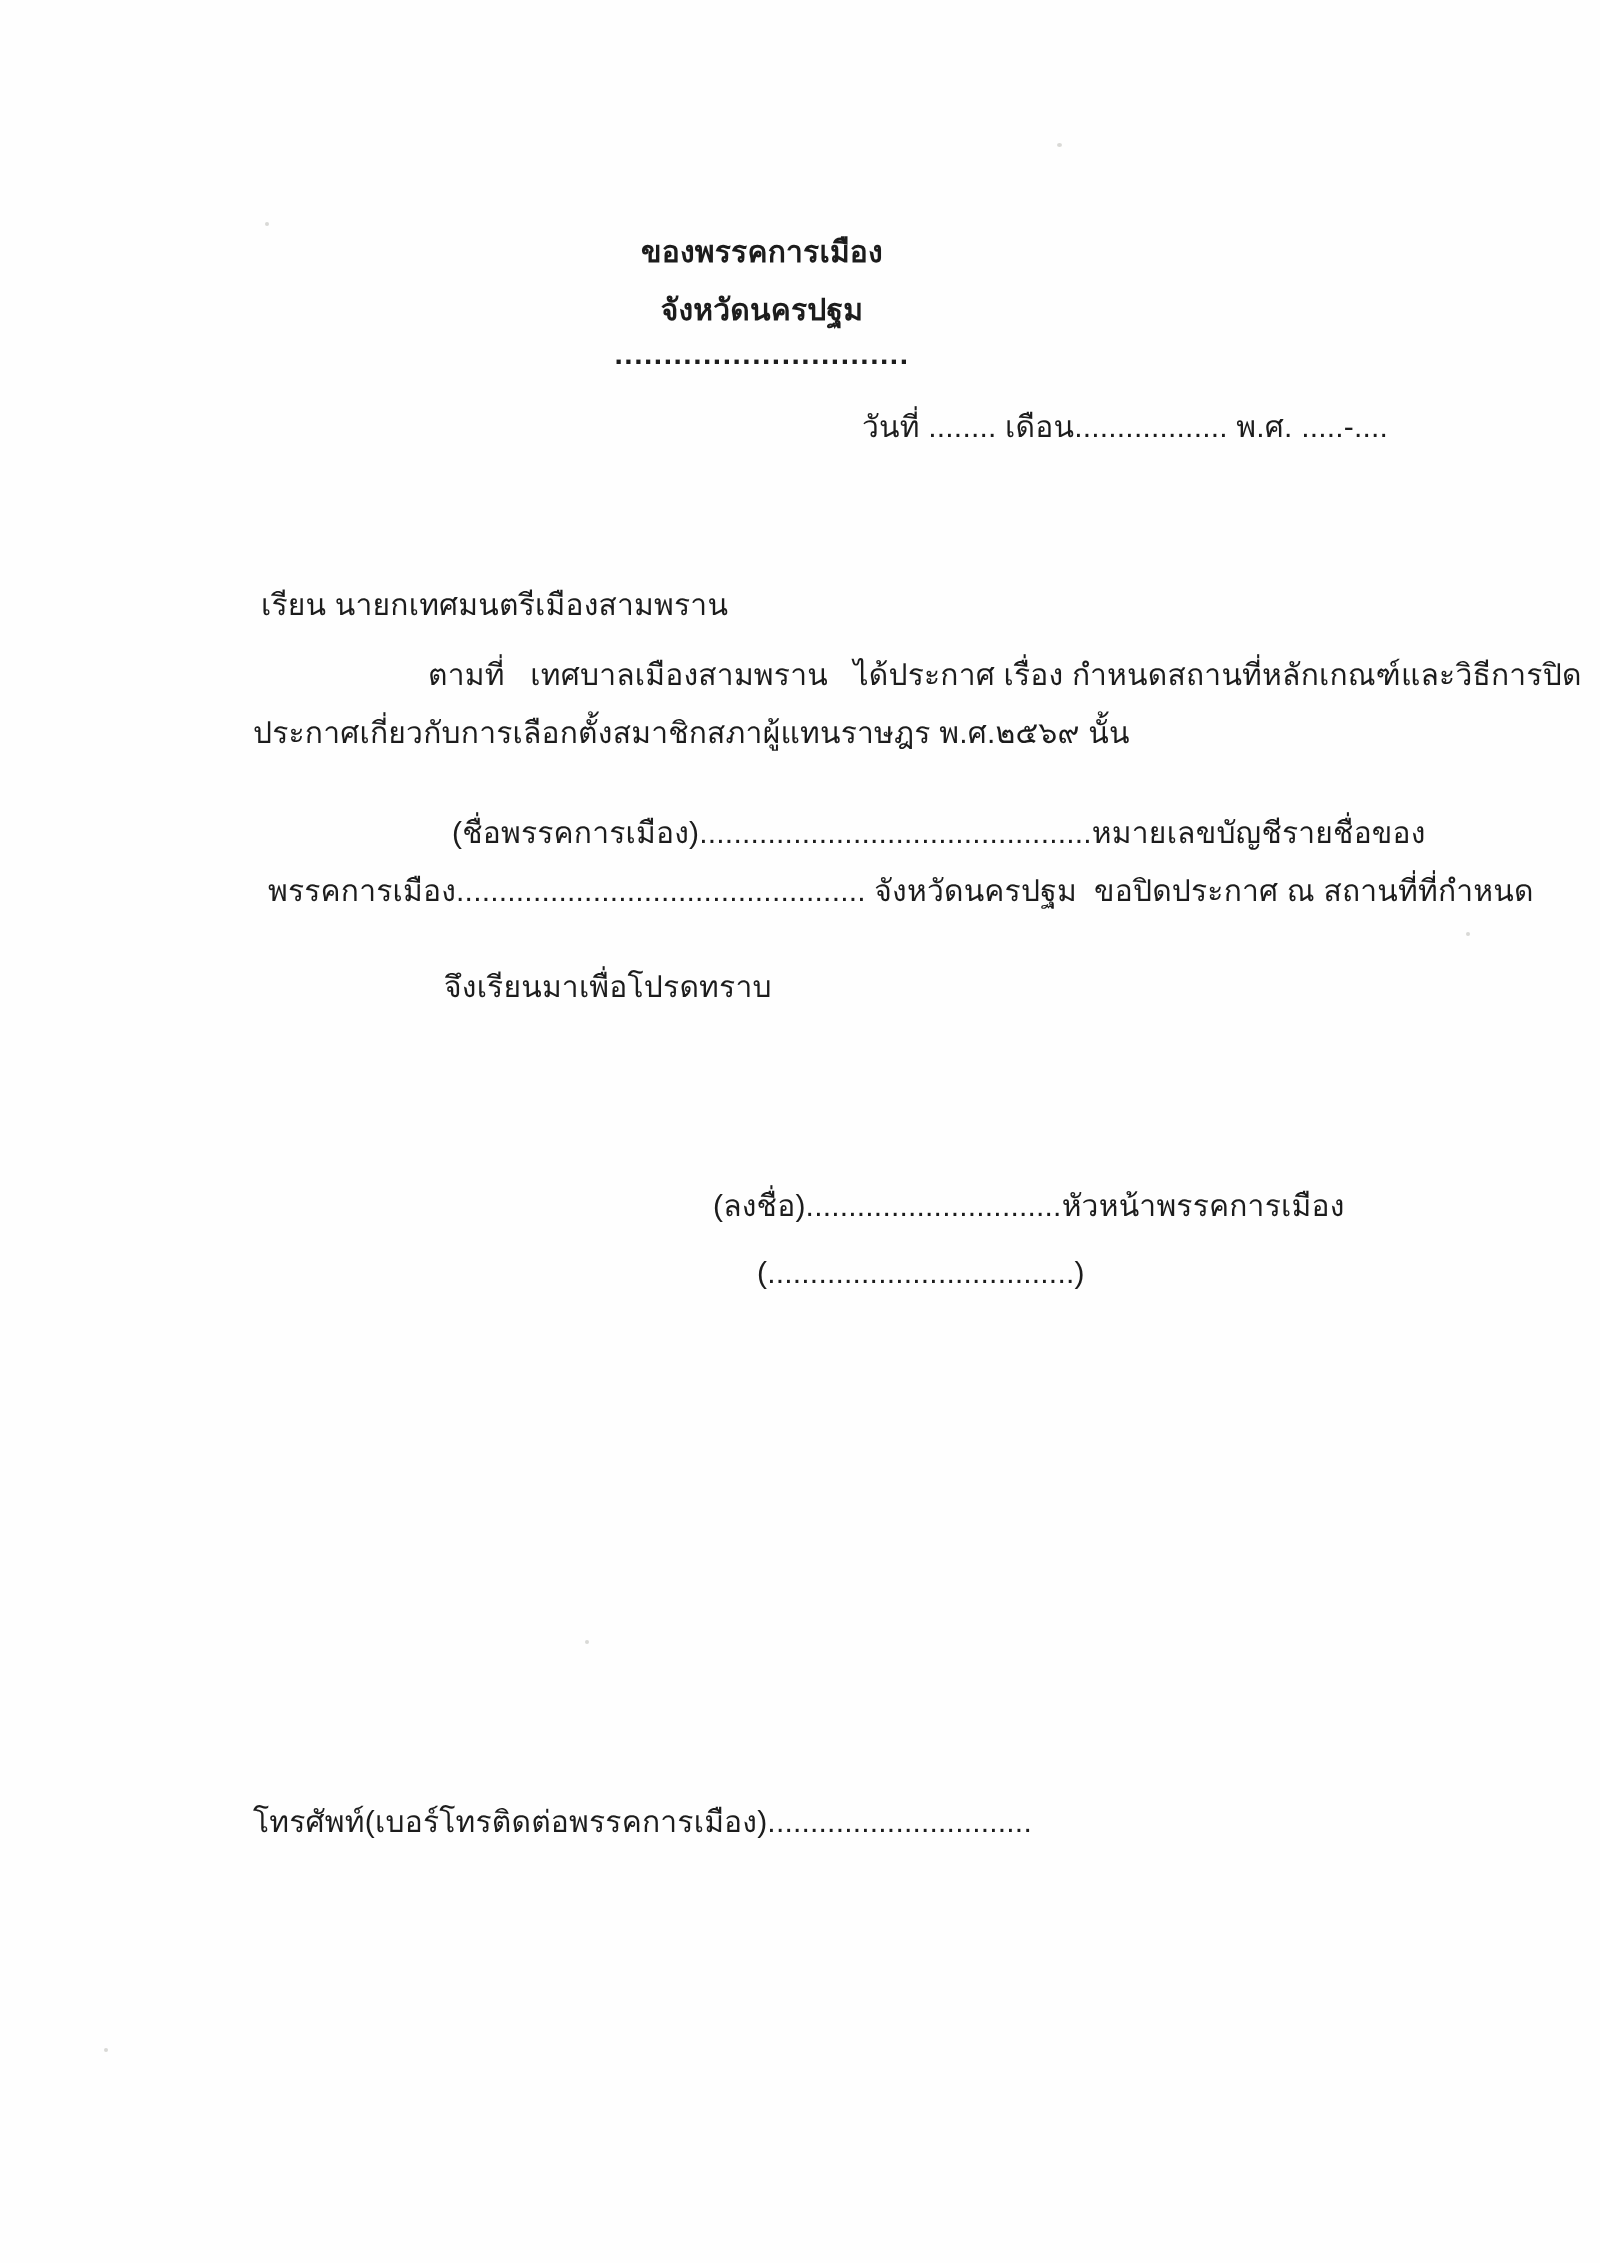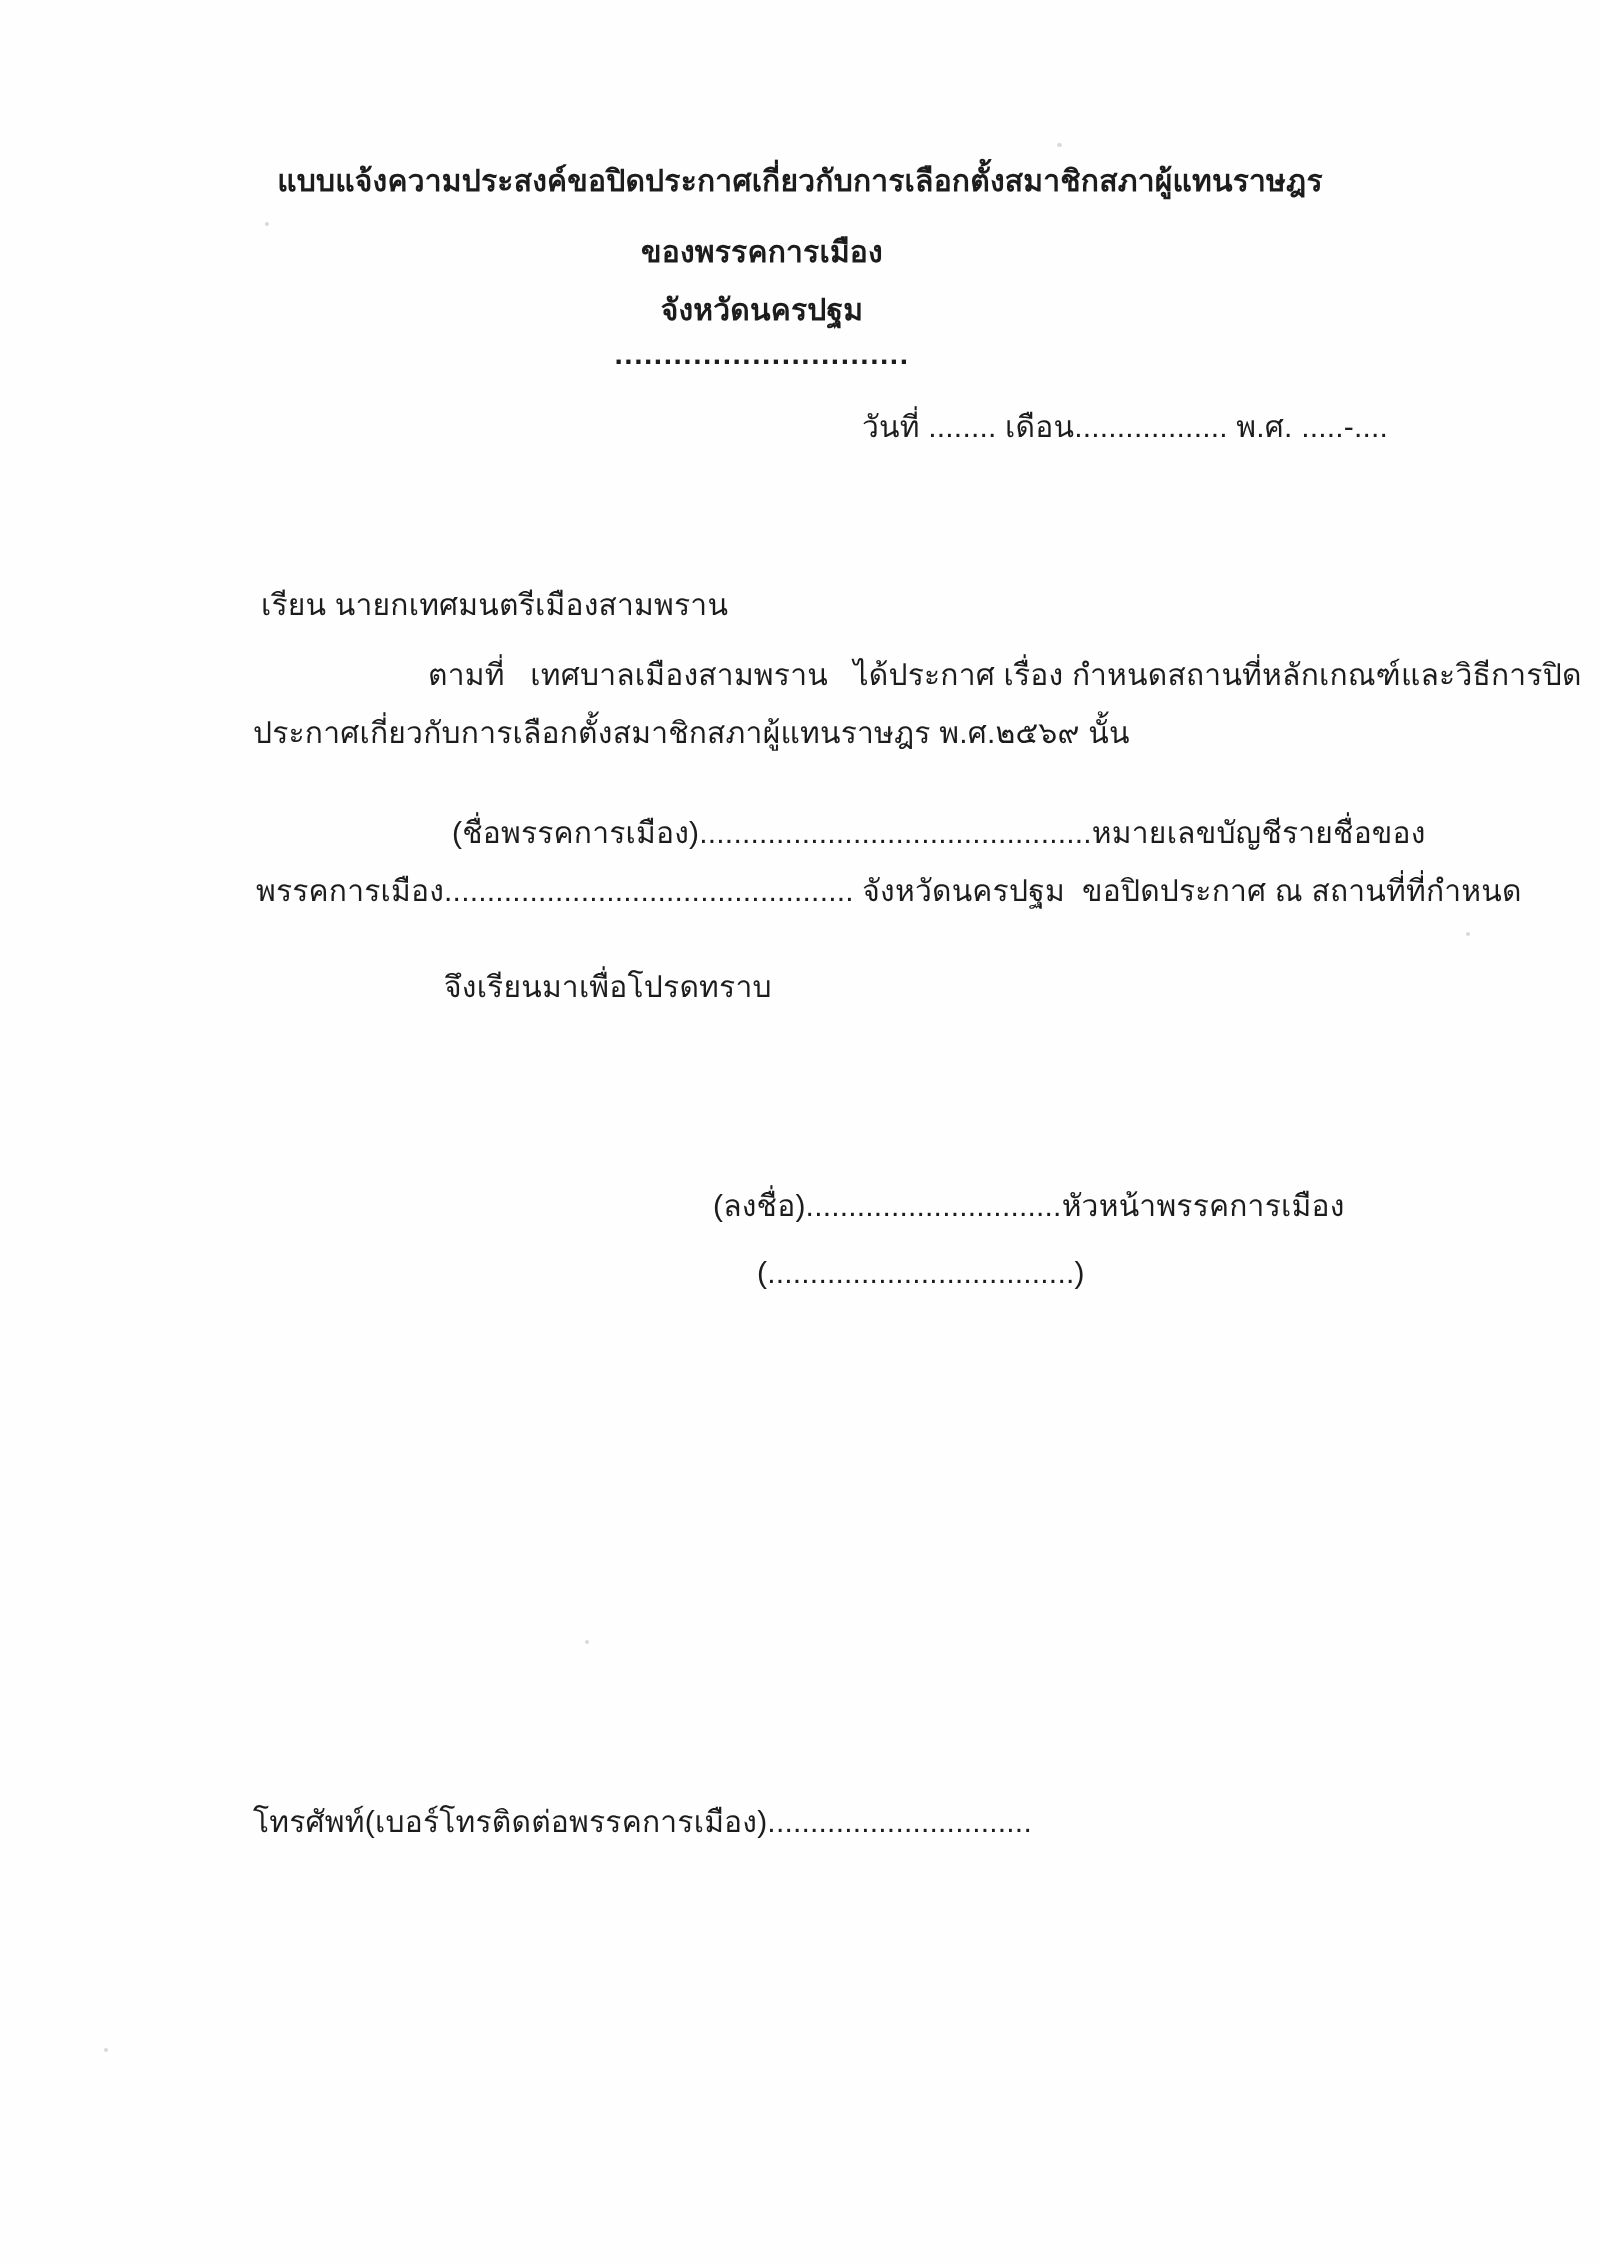--- a/index.html
+++ b/index.html
@@ -43,39 +43,38 @@
     position: absolute;
     background: #d9d9d6;
     border-radius: 50%;
   }
 </style>
 </head>
 <body>
 
 <div class="page">
 
-  <div class="line centered bold" style="top:158px;">แบบแจ้งความประสงค์ขอปิดประกาศเกี่ยวกับการเลือกตั้งสมาชิกสภาผู้แทนราษฎร</div>
 
   <div class="line centered-offset bold" style="top:221px;">ของพรรคการเมือง</div>
 
   <div class="line centered-offset bold" style="top:279px;">จังหวัดนครปฐม</div>
 
   <div class="line centered-offset bold dots-divider" style="top:323px;">..............................</div>
 
   <div class="line" style="top:404px; left:862px;">วันที่ ........ เดือน.................. พ.ศ. .....-....</div>
 
   <div class="line" style="top:544px; left:261px;margin-top:38px;">เรียน นายกเทศมนตรีเมืองสามพราน</div>
 
   <div class="line" style="top:652px; left:428px;">ตามที่   เทศบาลเมืองสามพราน   ได้ประกาศ เรื่อง กำหนดสถานที่หลักเกณฑ์และวิธีการปิด</div>
 
   <div class="line" style="top:710px; left:253px;">ประกาศเกี่ยวกับการเลือกตั้งสมาชิกสภาผู้แทนราษฎร พ.ศ.๒๕๖๙ นั้น</div>
 
   <div class="line" style="top:810px; left:452px;">(ชื่อพรรคการเมือง)..............................................หมายเลขบัญชีรายชื่อของ</div>
 
-  <div class="line" style="top:868px; left:256px;">พรรคการเมือง................................................ จังหวัดนครปฐม  ขอปิดประกาศ ณ สถานที่ที่กำหนด</div>
+  <div class="line" style="top:868px; left:268px;">พรรคการเมือง................................................ จังหวัดนครปฐม  ขอปิดประกาศ ณ สถานที่ที่กำหนด</div>
 
   <div class="line" style="top:964px; left:428px;margin-left:16px;">จึงเรียนมาเพื่อโปรดทราบ</div>
 
   <div class="line" style="top:1183px; left:713px;">(ลงชื่อ)..............................หัวหน้าพรรคการเมือง</div>
 
   <div class="line" style="top:1250px; left:757px;">(....................................)</div>
 
   <div class="line" style="top:1799px; left:253px;">โทรศัพท์(เบอร์โทรติดต่อพรรคการเมือง)...............................</div>
 
   <div class="speck" style="left:1057px; top:143px; width:5px; height:4px;"></div>

